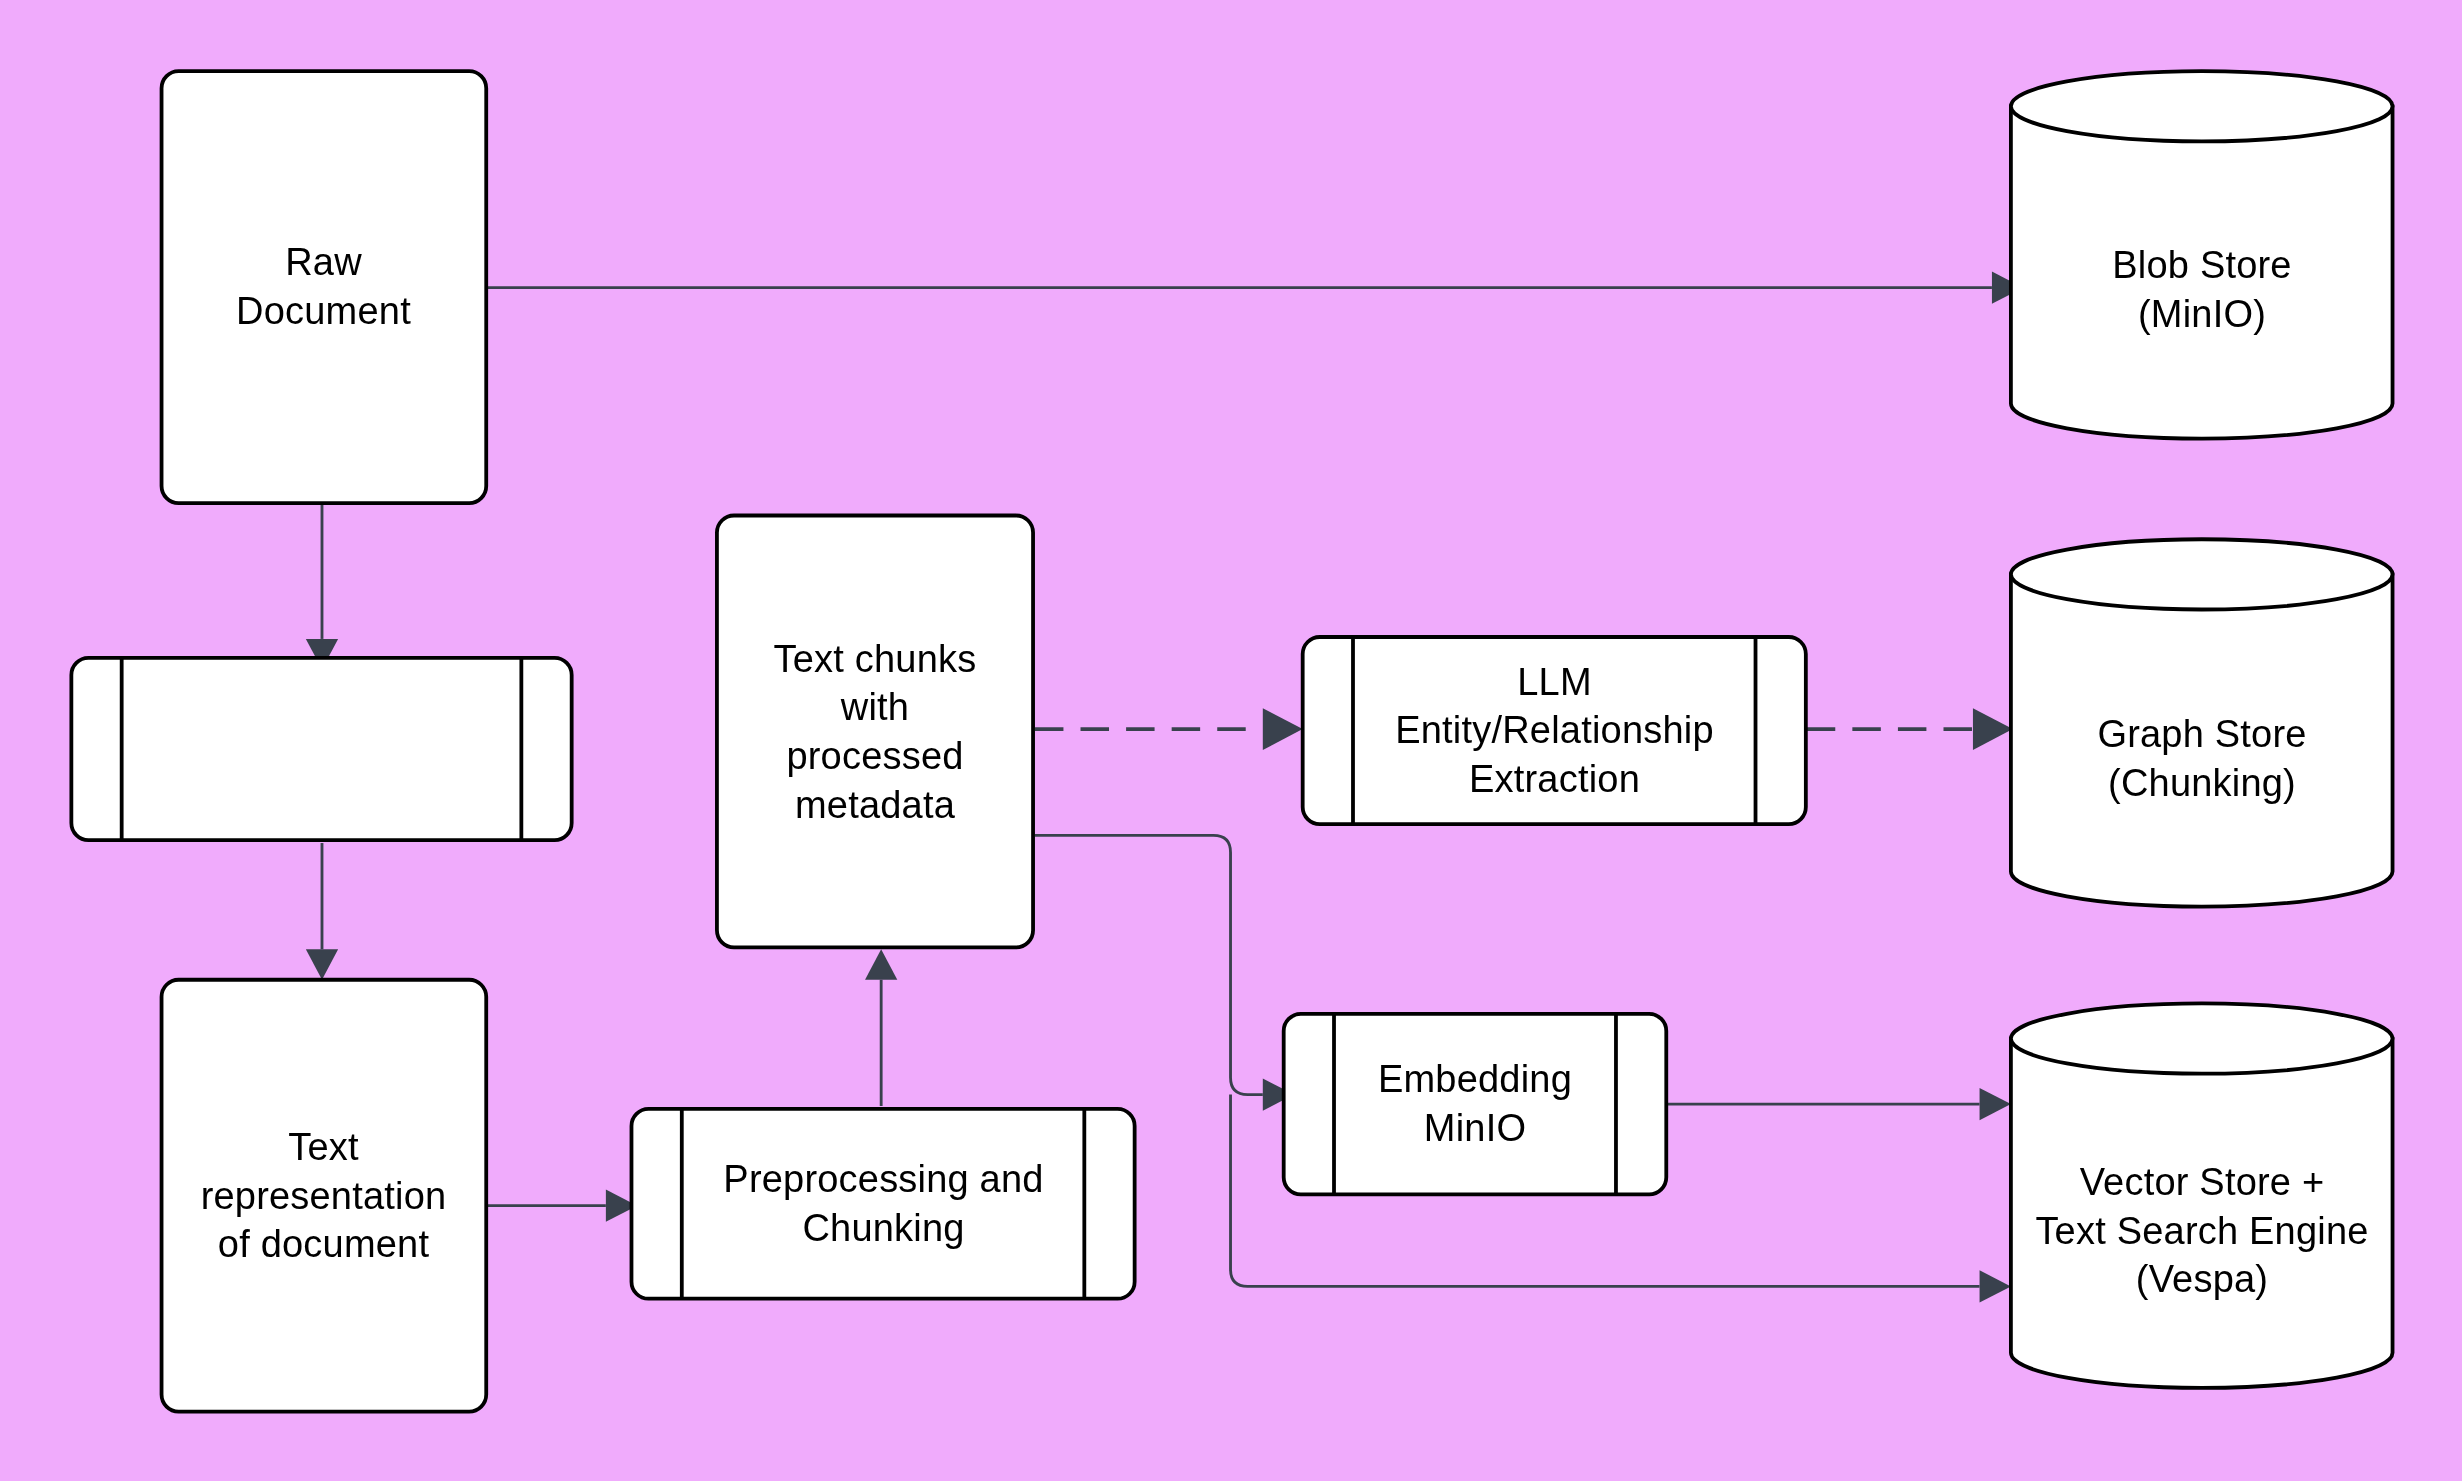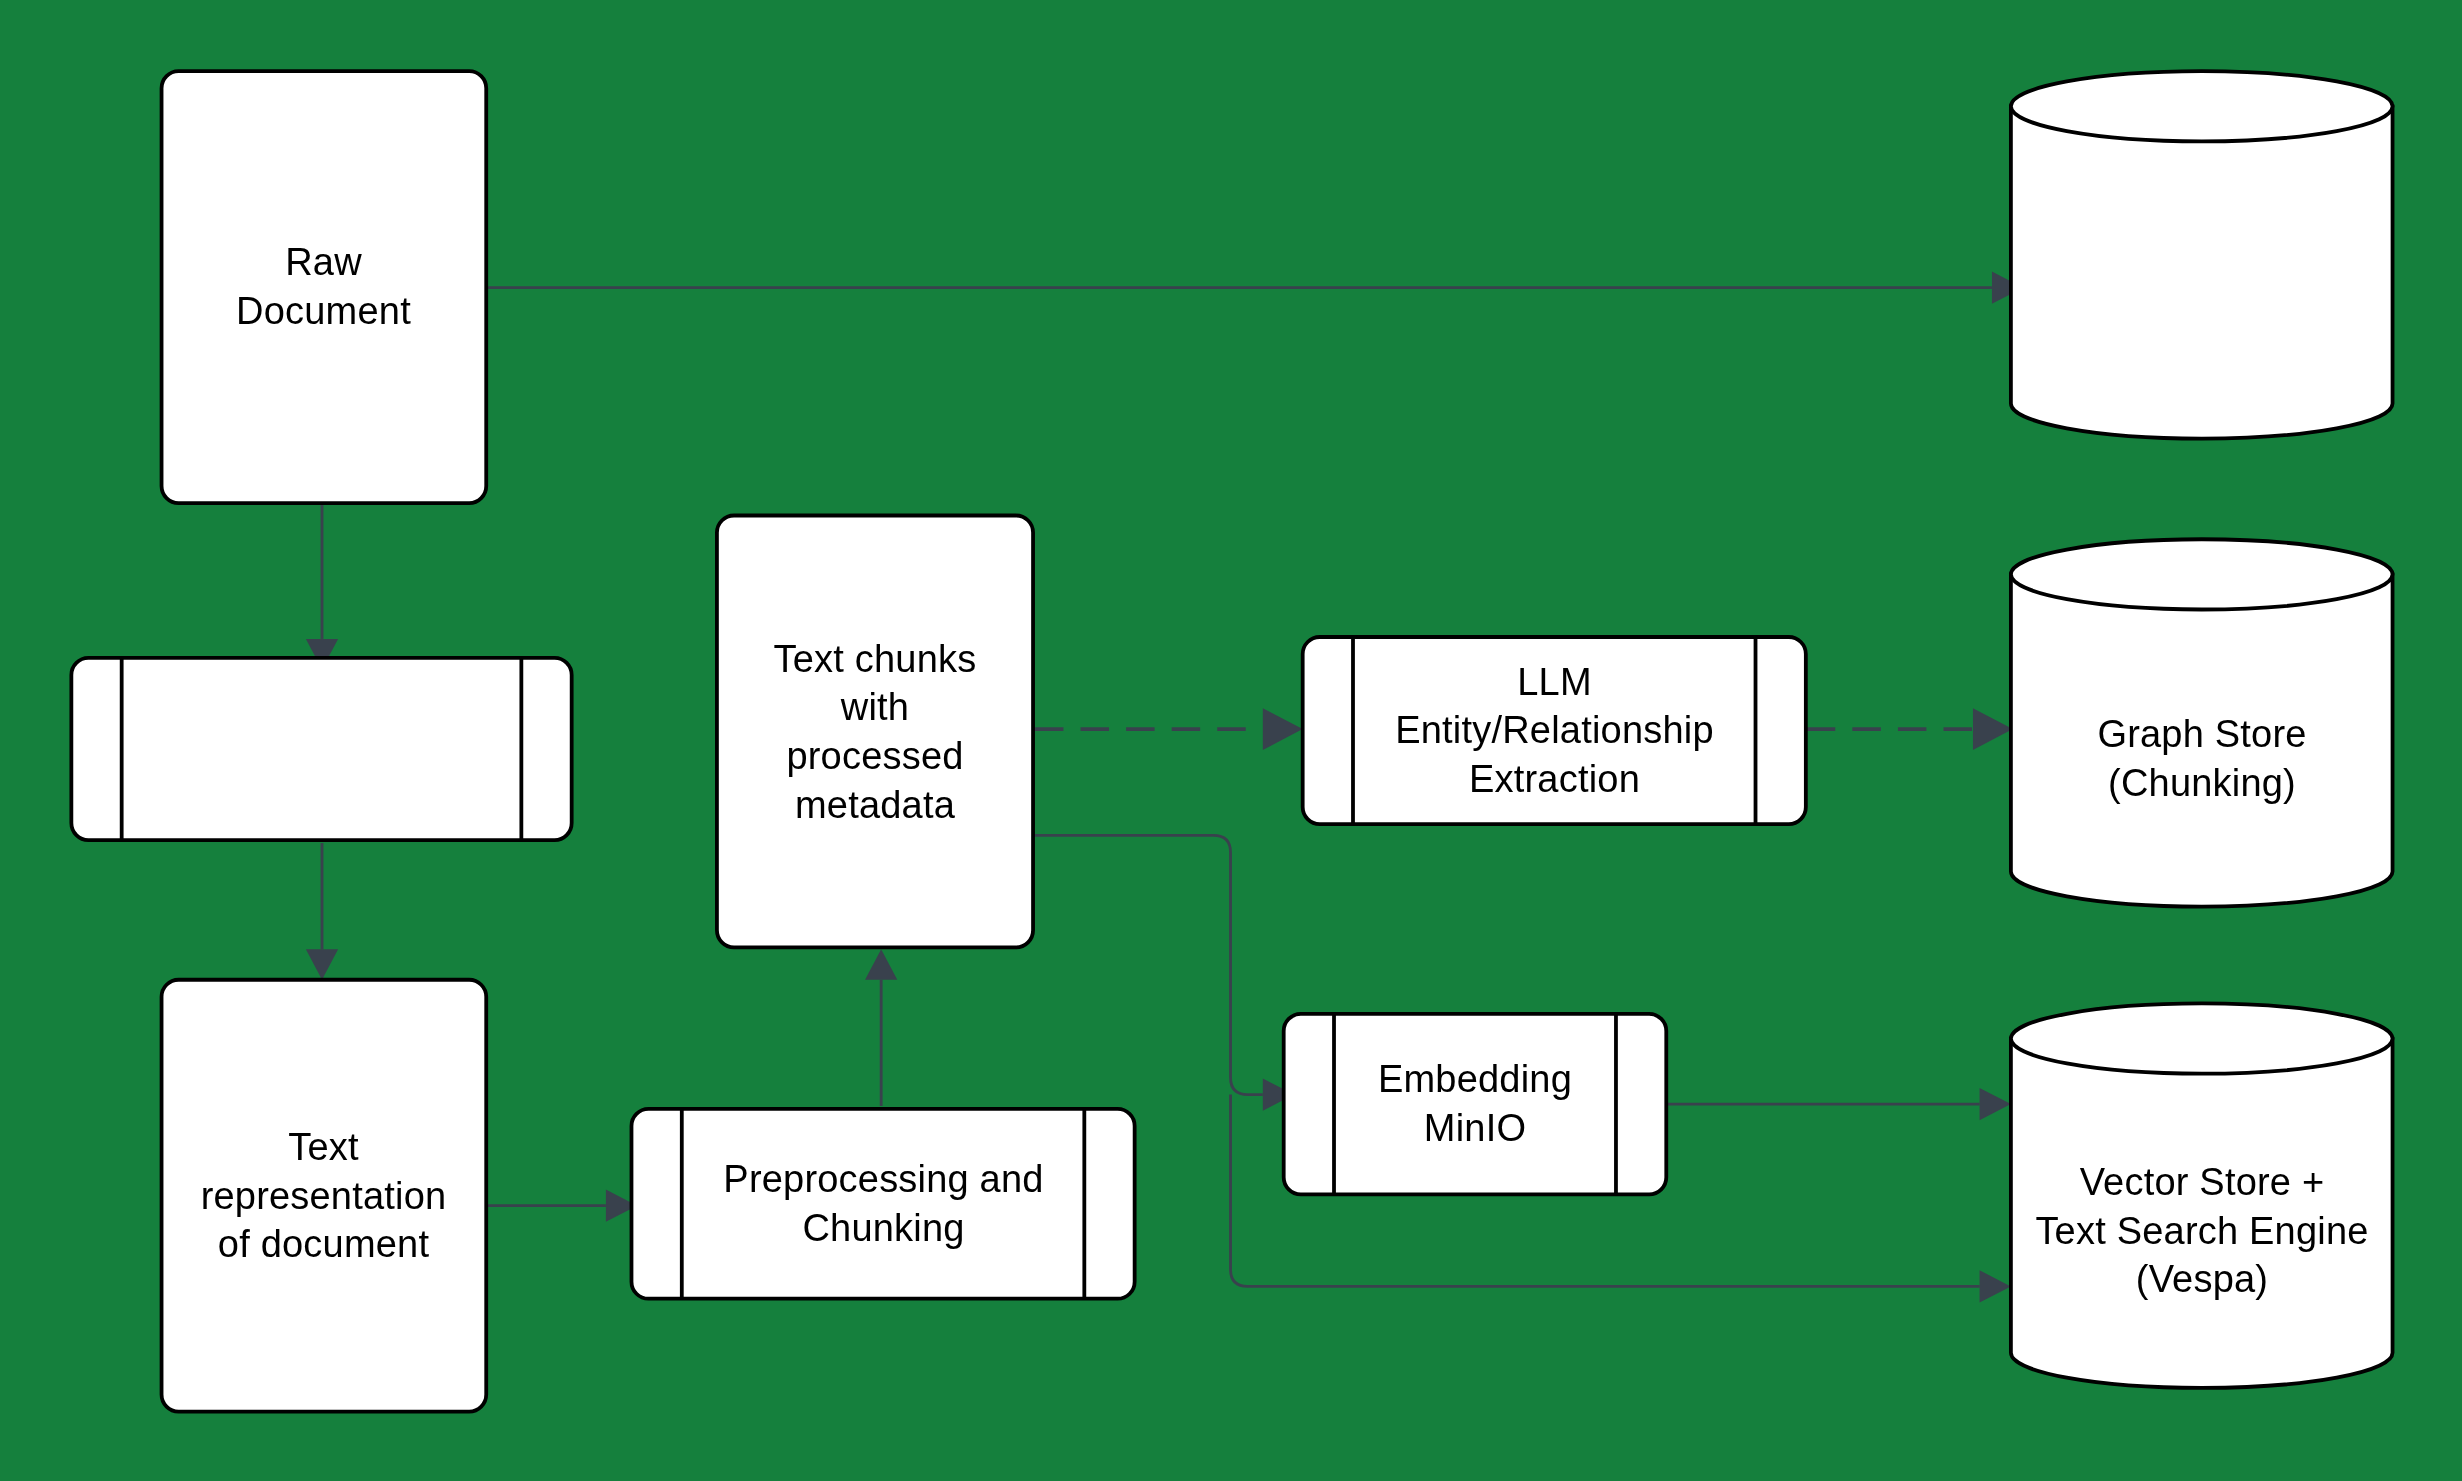--- a/index.html
+++ b/index.html
@@ -9,21 +9,21 @@
   }
   body {
     width: 2462px;
     height: 1481px;
     font-family: "Liberation Sans", sans-serif;
   }
   #canvas {
     position: relative;
     width: 2462px;
     height: 1481px;
-    background: #15803d;
+    background: #f0abfc;
     overflow: hidden;
   }
   svg.diagram {
     position: absolute;
     top: 0; left: 0;
     width: 2462px;
     height: 1481px;
   }
   .node-shape {
     fill: #ffffff;
@@ -200,20 +200,22 @@
 with
 processed
 metadata</div>
 
   <div class="node-label" style="left:1353px; top:637px; width:403px; height:187px;">LLM
 Entity/Relationship
 Extraction</div>
 
   <div class="node-label" style="left:1334px; top:1014px; width:282px; height:180px;">Embedding MinIO</div>
 
+  <div class="node-label" style="left:2011px; top:141px; width:382px; height:297px;">Blob Store
+(MinIO)</div>
 
   <div class="node-label" style="left:2011px; top:610px; width:382px; height:297px;">Graph Store
 (Chunking)</div>
 
   <div class="node-label" style="left:2011px; top:1074px; width:382px; height:314px;">Vector Store +
 Text Search Engine
 (Vespa)</div>
 
 </div>
 

